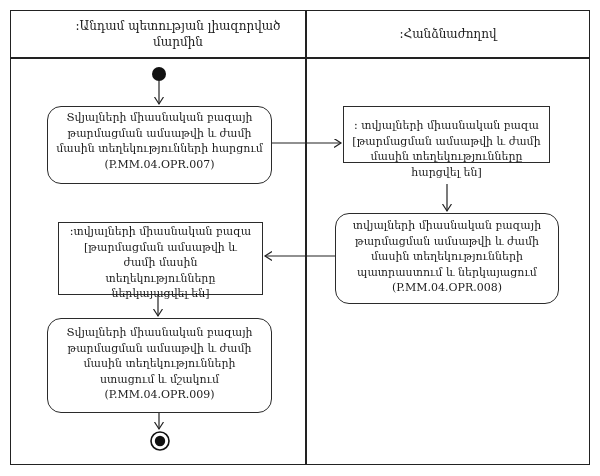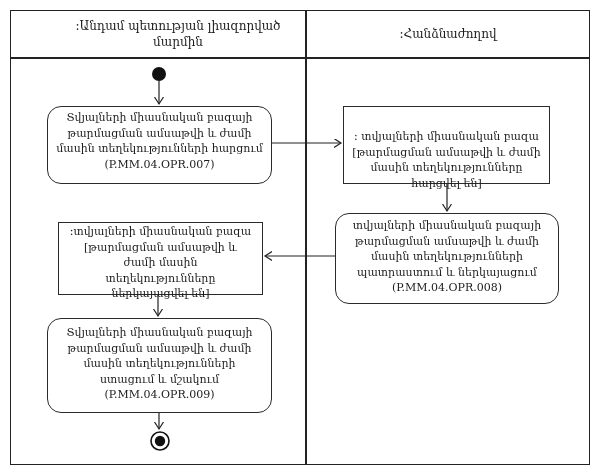--- a/index.html
+++ b/index.html
@@ -60,21 +60,21 @@
     text-align: center;
     font-size: 11px;
     line-height: 15.5px;
     display: block;
     padding: 4px 8px 0 8px;
   }
   .node.activity { border-radius: 14px; }
   .node.object   { border-radius: 0; }
 
   #n-left-activity-1 { left: 47px;  top: 106px; width: 225px; height: 78px; padding-top: 3px; }
-  #n-right-object-1  { left: 343px; top: 106px; width: 207px; height: 78px; padding-top: 22px; }
+  #n-right-object-1  { left: 343px; top: 106px; width: 207px; height: 57px; padding-top: 11px; }
   #n-right-activity-1{ left: 335px; top: 213px; width: 224px; height: 91px; padding-top: 4px; }
   #n-left-object-1   { left: 58px;  top: 222px; width: 205px; height: 73px; padding-top: 1px; }
   #n-left-activity-2 { left: 47px;  top: 318px; width: 225px; height: 95px; padding-top: 6px; }
 
   svg.overlay {
     position: absolute;
     left: 0; top: 0;
     width: 600px; height: 476px;
     pointer-events: none;
   }

